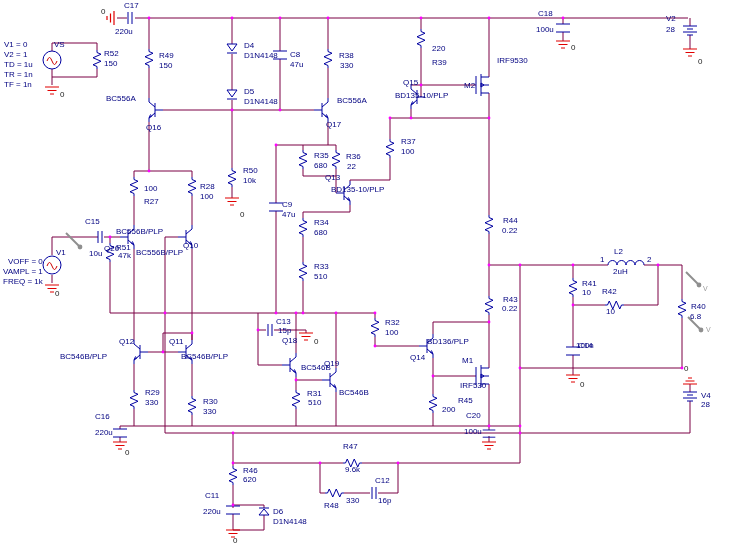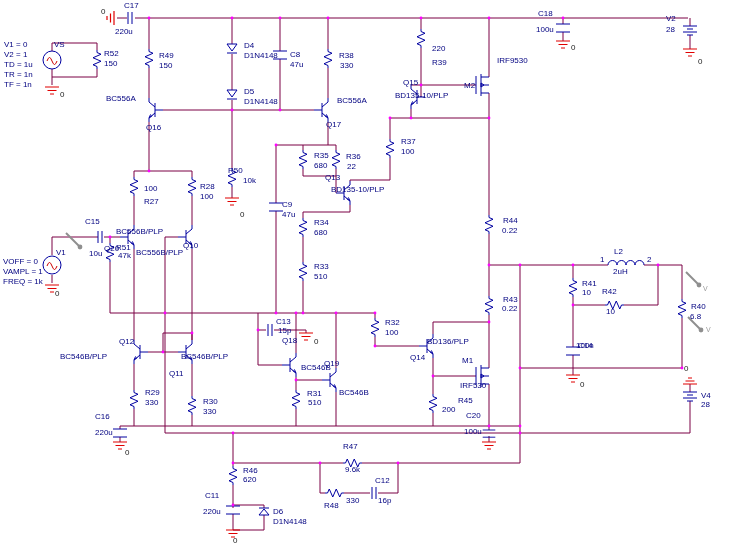--- a/index.html
+++ b/index.html
@@ -292,21 +292,21 @@
       <span class="lbl" style="left: 337px; top: 97px;">BC556A</span>
       <span class="lbl" style="left: 326px; top: 121px;">Q17</span>
       <span class="lbl" style="left: 432px; top: 35px; margin-top: 24px;">R39</span>
       <span class="lbl" style="left: 432px; top: 45px;">220</span>
       <span class="lbl" style="left: 403px; top: 79px;">Q15</span>
       <span class="lbl" style="left: 395px; top: 92px;">BD135-10/PLP</span>
       <span class="lbl" style="left: 464px; top: 82px;">M2</span>
       <span class="lbl" style="left: 497px; top: 57px;">IRF9530</span>
       <span class="lbl" style="left: 401px; top: 138px;">R37</span>
       <span class="lbl" style="left: 401px; top: 148px;">100</span>
-      <span class="lbl" style="left: 228px; top: 167px;">R50</span>
+      <span class="lbl" style="left: 243px; top: 167px;">R50</span>
       <span class="lbl" style="left: 243px; top: 177px;">10k</span>
       <span class="lbl z" style="left: 240px; top: 211px;">0</span>
       <span class="lbl" style="left: 144px; top: 185px;">100</span>
       <span class="lbl" style="left: 144px; top: 198px;">R27</span>
       <span class="lbl" style="left: 200px; top: 183px;">R28</span>
       <span class="lbl" style="left: 200px; top: 193px;">100</span>
       <span class="lbl" style="left: 314px; top: 152px;">R35</span>
       <span class="lbl" style="left: 314px; top: 162px;">680</span>
       <span class="lbl" style="left: 346px; top: 153px;">R36</span>
       <span class="lbl" style="left: 347px; top: 163px;">22</span>
@@ -327,21 +327,21 @@
       <span class="lbl" style="left: 104px; top: 245px;">Q20</span>
       <span class="lbl" style="left: 116px; top: 244px;">R51</span>
       <span class="lbl" style="left: 118px; top: 252px;">47k</span>
       <span class="lbl" style="left: 116px; top: 228px;">BC556B/PLP</span>
       <span class="lbl" style="left: 136px; top: 249px;">BC556B/PLP</span>
       <span class="lbl" style="left: 183px; top: 242px;">Q10</span>
       <span class="lbl" style="left: 56px; top: 249px;">V1</span>
       <span class="lbl z" style="left: 55px; top: 290px;">0</span>
       <span class="lbl" style="left: 119px; top: 338px;">Q12</span>
       <span class="lbl" style="left: 60px; top: 353px;">BC546B/PLP</span>
-      <span class="lbl" style="left: 169px; top: 338px; margin-top: 32px;">Q11</span>
+      <span class="lbl" style="left: 169px; top: 338px;">Q11</span>
       <span class="lbl" style="left: 181px; top: 353px;">BC546B/PLP</span>
       <span class="lbl" style="left: 145px; top: 389px;">R29</span>
       <span class="lbl" style="left: 145px; top: 399px;">330</span>
       <span class="lbl" style="left: 203px; top: 398px;">R30</span>
       <span class="lbl" style="left: 203px; top: 408px;">330</span>
       <span class="lbl" style="left: 95px; top: 413px;">C16</span>
       <span class="lbl" style="left: 95px; top: 429px;">220u</span>
       <span class="lbl z" style="left: 125px; top: 449px;">0</span>
       <span class="lbl" style="left: 276px; top: 318px;">C13</span>
       <span class="lbl" style="left: 278px; top: 327px;">15p</span>
@@ -391,17 +391,17 @@
       <span class="lbl z" style="left: 684px; top: 365px;">0</span>
       <span class="lbl" style="left: 701px; top: 392px;">V4</span>
       <span class="lbl" style="left: 701px; top: 401px;">28</span>
       <span class="lbl p" style="left: 703px; top: 285px;">V</span>
       <span class="lbl p" style="left: 706px; top: 326px;">V</span>
       <div class="pblock" style="left: 4px; top: 40px;">V1 = 0
 V2 = 1
 TD = 1u
 TR = 1n
 TF = 1n</div>
-      <div class="pblock" style="left: 3px; top: 257px;">VOFF = 0
+      <div class="pblock" style="left: 3px; top: 257px; text-align: right;">VOFF = 0
 VAMPL = 1
 FREQ = 1k</div>
     </div>
 </div>
 
 </body></html>

